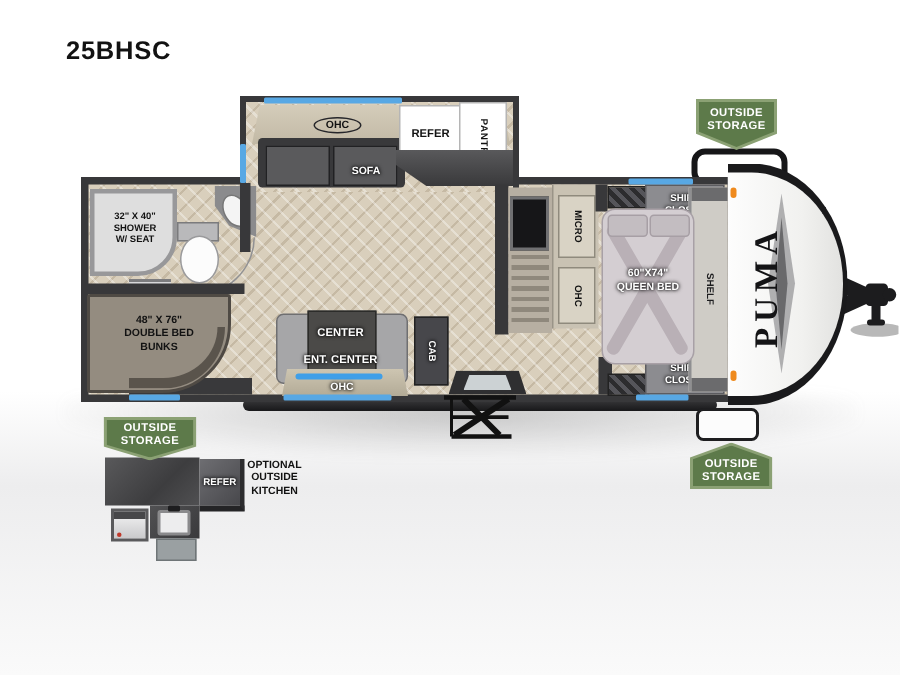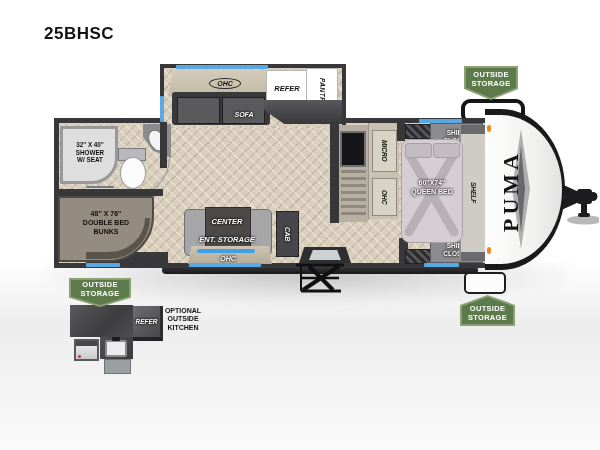--- a/index.html
+++ b/index.html
@@ -12,21 +12,21 @@
   .floor{
     background-color:#d9cfbc;
     background-image:
       repeating-linear-gradient(45deg,rgba(255,255,255,.35) 0 1.5px,transparent 1.5px 8px),
       repeating-linear-gradient(-45deg,rgba(128,108,78,.22) 0 1.5px,transparent 1.5px 8px);
   }
   .wall{background:#38383a;}
   .win{background:#58a8e4;border-radius:1px;}
   .lblw{color:#fff;font-weight:bold;text-shadow:0 0 2px rgba(0,0,0,.95),0 0 3px rgba(0,0,0,.85);}
   .lblb{color:#121212;font-weight:bold;}
-  .ctr{display:flex;align-items:center;justify-content:center;text-align:center;font-style:italic;}
+  .ctr{display:flex;align-items:center;justify-content:center;text-align:center;}
   .vt{writing-mode:vertical-rl;}
   .vtu{writing-mode:vertical-rl;transform:rotate(180deg);}
   .badge{clip-path:polygon(0 0,100% 0,100% 68%,50% 100%,0 68%);background:#8ba174;}
   .badge-in{position:absolute;left:2px;top:2px;right:2px;bottom:2px;background:#5d7a4a;
     clip-path:polygon(0 0,100% 0,100% 66%,50% 100%,0 66%);}
   .badge-up{clip-path:polygon(50% 0,100% 32%,100% 100%,0 100%,0 32%);background:#8ba174;}
   .badge-up-in{position:absolute;left:2px;top:2px;right:2px;bottom:2px;background:#5d7a4a;
     clip-path:polygon(50% 0,100% 34%,100% 100%,0 100%,0 34%);}
   .badge-txt{position:absolute;inset:0;display:flex;flex-direction:column;align-items:center;justify-content:center;
     color:#fff;font-weight:bold;font-size:7.5px;line-height:1.15;letter-spacing:.3px;}
@@ -108,21 +108,21 @@
     <div>48" X 76"</div>
     <div>DOUBLE BED</div>
     <div>BUNKS</div>
   </div>
 </div>
 
 <div class="abs" style="left:184px;top:209px;width:23px;height:45px;background:#a6a6a8;border:1px solid #6f6f71;border-radius:5px 0 0 5px;z-index:4;"></div>
 <div class="abs" style="left:247px;top:209px;width:23px;height:45px;background:#a6a6a8;border:1px solid #6f6f71;border-radius:0 5px 5px 0;z-index:4;"></div>
 <div class="abs" style="left:205px;top:207px;width:44px;height:48px;background:#4b4a48;border:1px solid #2c2c2a;z-index:4;"></div>
 <div class="abs lblw ctr" style="left:190px;top:216px;width:74px;height:11px;font-size:7.5px;z-index:5;">CENTER</div>
-<div class="abs lblw ctr" style="left:186px;top:234px;width:82px;height:11px;font-size:7.5px;z-index:5;">ENT. STORAGE</div>
+<div class="abs lblw ctr" style="left:186px;top:234px;width:82px;height:11px;font-size:7.5px;z-index:5;">ENT. CENTER</div>
 <div class="abs" style="left:188px;top:246px;width:84px;height:18px;background:linear-gradient(180deg,#cdc5b1,#b3ab97);clip-path:polygon(4% 0,96% 0,100% 100%,0 100%);z-index:4;"></div>
 <div class="abs" style="left:197px;top:249px;width:58px;height:4px;background:#3f9fe8;border-radius:2px;z-index:5;"></div>
 <div class="abs lblw ctr" style="left:210px;top:254px;width:36px;height:9px;font-size:7px;z-index:5;">OHC</div>
 
 <div class="abs ctr" style="left:276px;top:211px;width:21px;height:44px;background:#47474b;border:1px solid #222;z-index:4;">
   <span class="vt lblw" style="font-size:6.5px;">CAB</span>
 </div>
 
 <div class="abs" style="left:299px;top:247px;width:52px;height:16px;background:#2f2f31;clip-path:polygon(10% 0,90% 0,100% 100%,0 100%);z-index:5;">
   <div class="abs" style="left:10px;top:3px;width:32px;height:10px;background:#ccd2d4;clip-path:polygon(12% 0,88% 0,100% 100%,0 100%);"></div>

